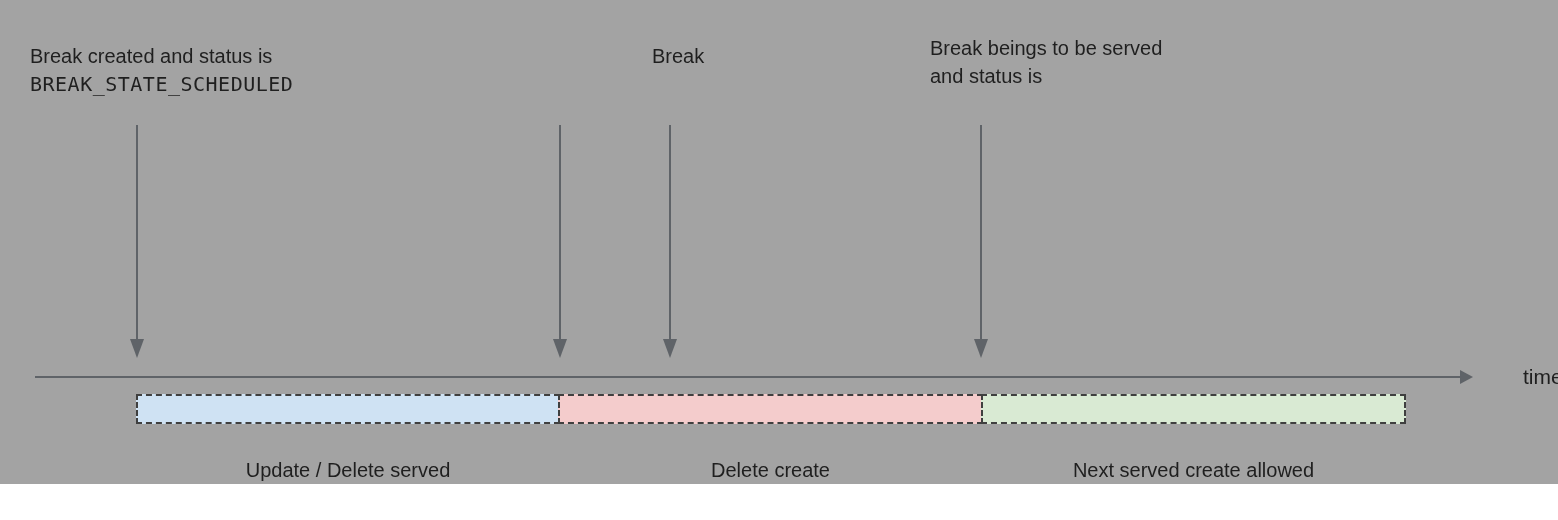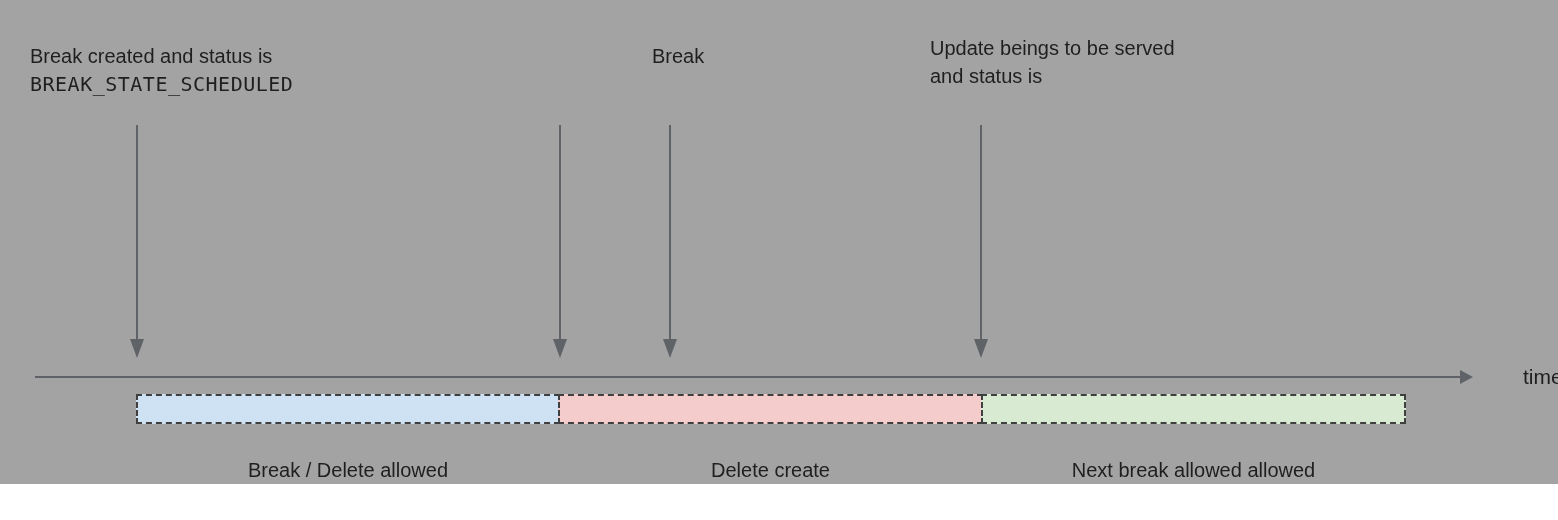--- a/index.html
+++ b/index.html
@@ -107,35 +107,35 @@
     <div>Break created and status is</div>
     <div class="code">BREAK_STATE_SCHEDULED</div>
   </div>
 
 
   <div class="annotation a3">
     <div>Break</div>
   </div>
 
   <div class="annotation a4">
-    <div>Update beings to be served</div>
+    <div>Break beings to be served</div>
     <div>and status is</div>
   </div>
 
   <div class="arrow arrow1"></div>
   <div class="arrow arrow2"></div>
   <div class="arrow arrow3"></div>
   <div class="arrow arrow4"></div>
 
   <div class="timeline-line">
     <span class="axis-head"></span>
   </div>
   <div class="time-label">time</div>
 
   <div class="segment seg1" style="background-color: rgb(207, 226, 243);"></div>
   <div class="segment seg2" style="background-color: rgb(244, 204, 204);"></div>
   <div class="segment seg3" style="background-color: rgb(217, 234, 211);"></div>
 
-  <div class="seg-label lbl1">Break / Delete allowed</div>
+  <div class="seg-label lbl1">Update / Delete served</div>
   <div class="seg-label lbl2">Delete create</div>
-  <div class="seg-label lbl3">Next break allowed allowed</div>
+  <div class="seg-label lbl3">Next served create allowed</div>
 
 </div>
 
 </body></html>

